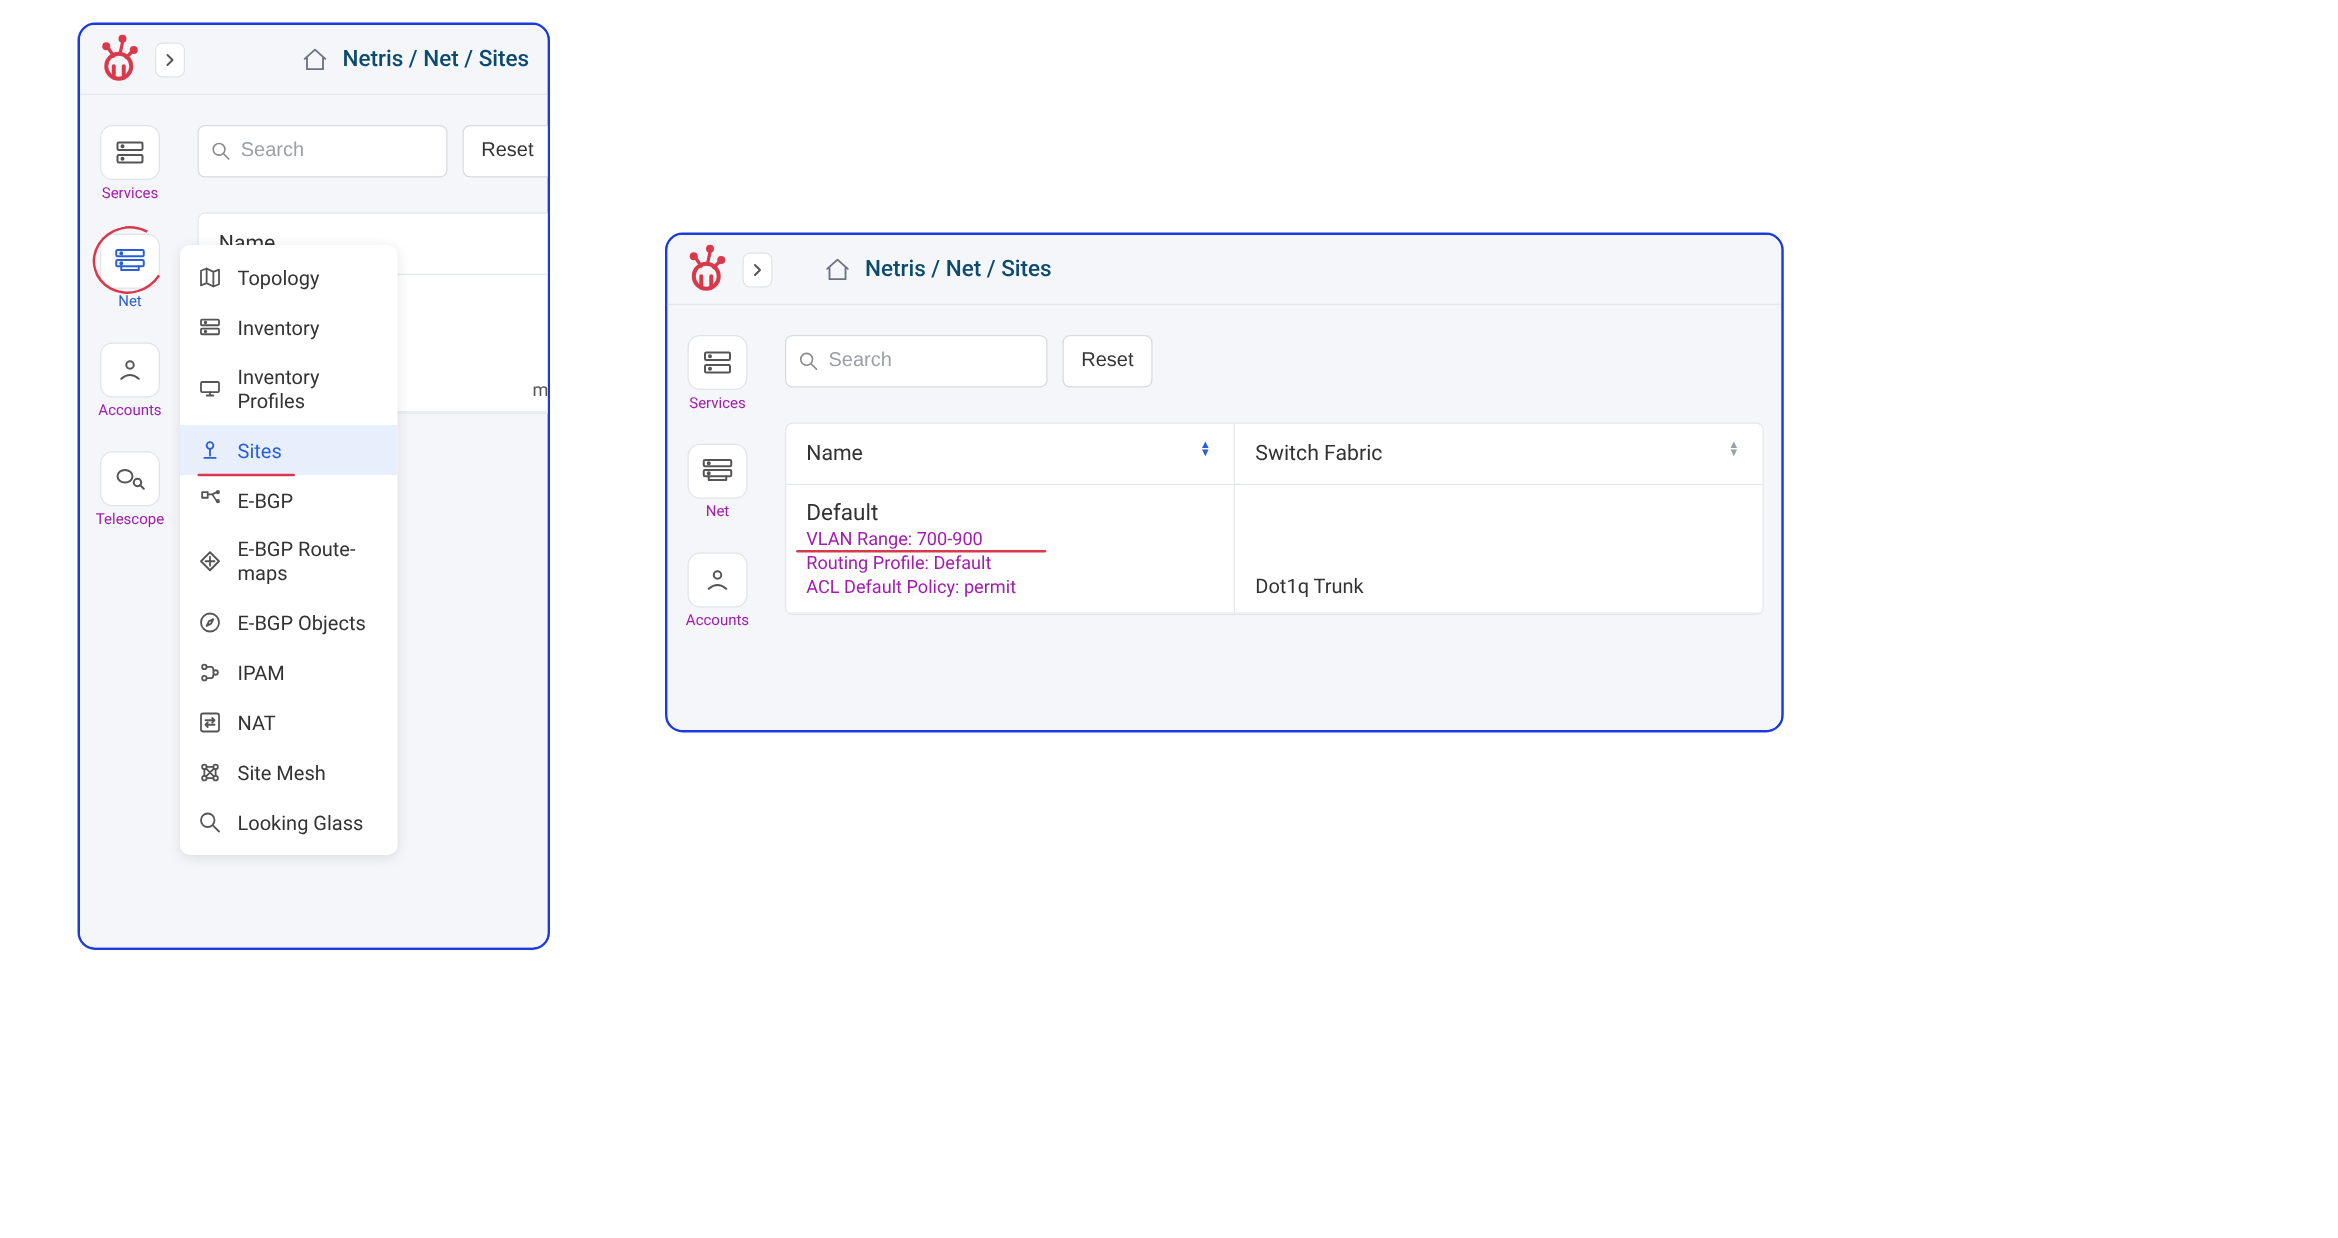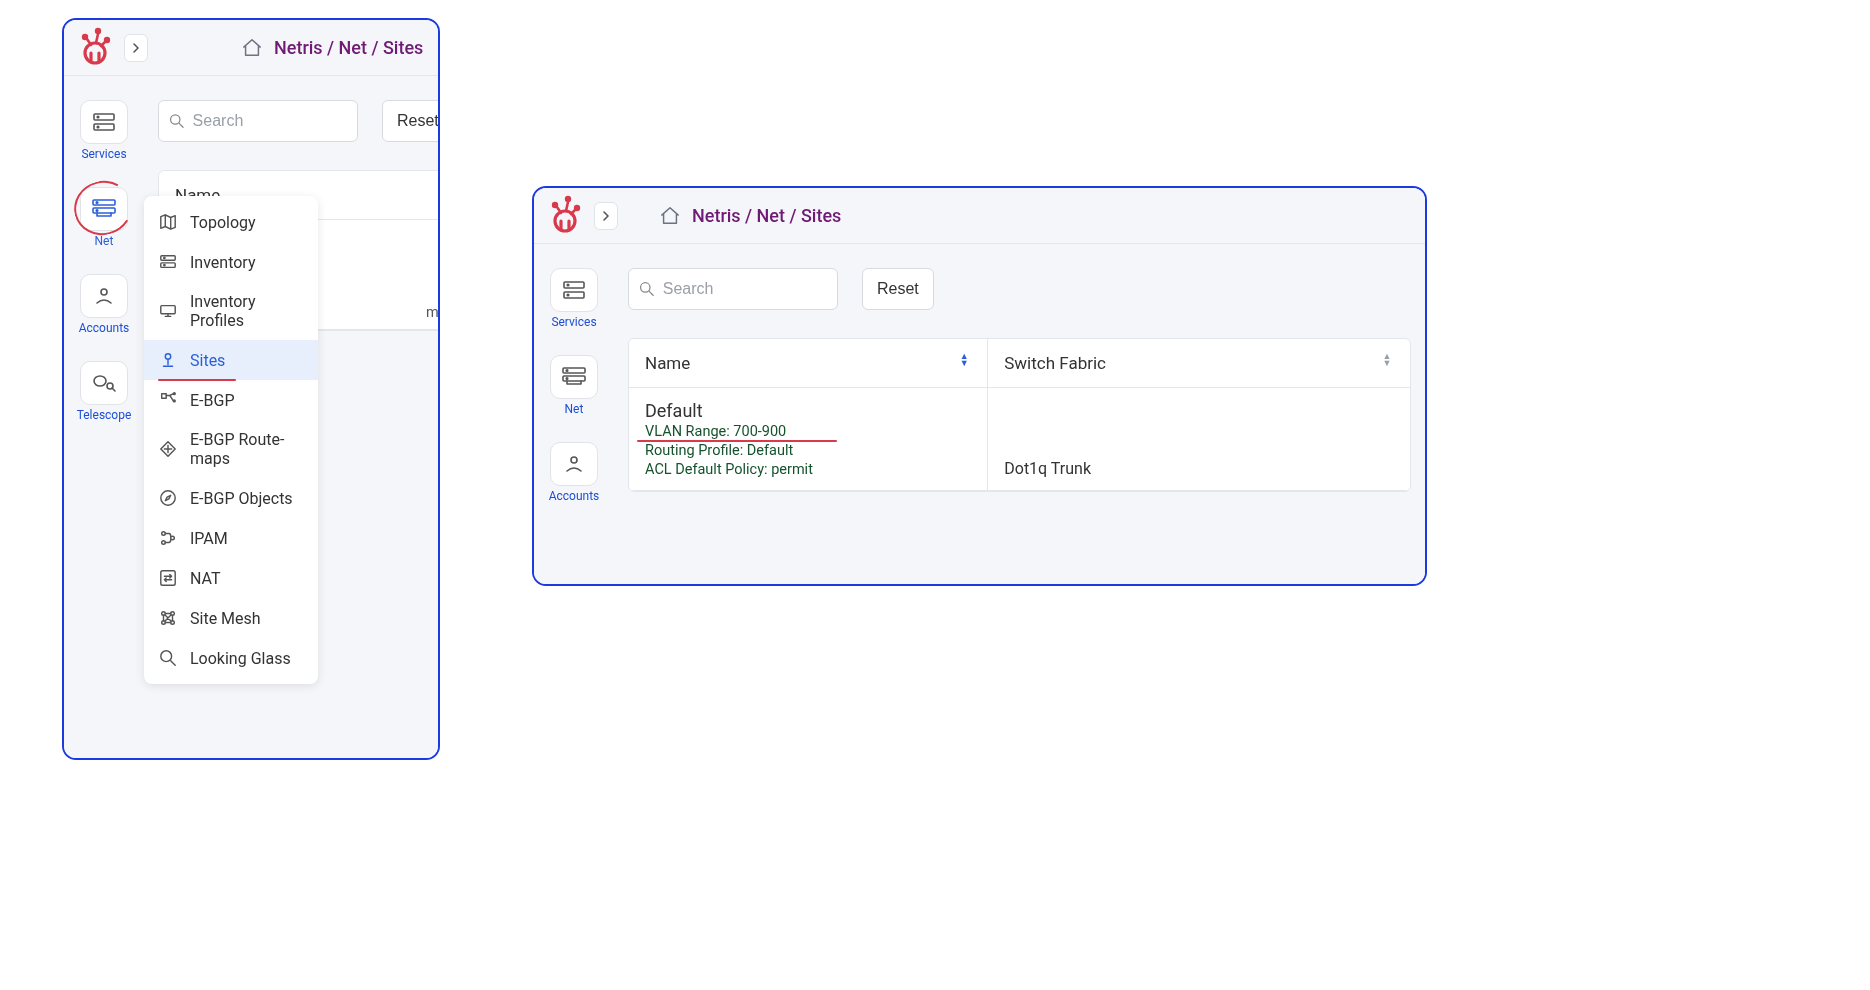--- a/index.html
+++ b/index.html
@@ -58,21 +58,21 @@
   .bc-home {
     width: 24px; height: 24px;
     margin-left: 92px;
     color: #6b7280;
     display: flex; align-items: center; justify-content: center;
   }
   .panel-left .bc-home { margin-left: 92px; }
   .panel-right .bc-home { margin-left: 40px; }
   .bc-text {
     margin-left: 10px;
-    color: #701a75;
+    color: #0c4a6e;
     font-size: 18px;
     font-weight: 500;
   }
   
   .leftrail {
     position: absolute;
     left: 0; top: 56px; bottom: 0;
     width: 80px;
     background: #f4f6f9;
     display: flex;
@@ -93,21 +93,21 @@
     width: 48px; height: 44px;
     border: 1px solid #e0e3e8;
     background: #fff;
     border-radius: 10px;
     display: flex; align-items: center; justify-content: center;
     color: #555;
   }
   .rail-box.active { color: #2a5fd9; }
   .rail-label {
     font-size: 12px;
-    color: #1d4ed8;
+    color: #a21caf;
   }
   .rail-label.active { color: #2a5fd9; }
   .circle-annot {
     position: absolute;
     width: 58px; height: 54px;
     border: 2.5px solid #d83a4b;
     border-radius: 50%;
     top: -6px; left: -6px;
     border-right-color: transparent;
     transform: rotate(-15deg);
@@ -115,21 +115,21 @@
   }
   
   .content {
     position: absolute;
     left: 80px; right: 0; top: 56px; bottom: 0;
     background: #f4f6f9;
     padding-top: 24px;
   }
   .searchrow {
     display: flex;
-    gap: 24px;
+    gap: 12px;
     padding: 0 14px;
     align-items: center;
   }
   .searchbox {
     flex: 0 0 auto;
     height: 42px;
     border: 1px solid #d6dae1;
     border-radius: 6px;
     background: #fff;
     display: flex; align-items: center;
@@ -197,21 +197,21 @@
   }
   .td {
     padding: 12px 16px;
     font-size: 16px;
     color: #333;
     border-right: 1px solid #e3e7ec;
   }
   .td:last-child { border-right: none; }
   .td .subline {
     font-size: 14.5px;
-    color: #14532d;
+    color: #a21caf;
     margin-top: 2px;
     position: relative;
   }
   .td .mainline {
     font-size: 18px;
     color: #333;
     margin-bottom: 2px;
   }
   
   .flyout {

